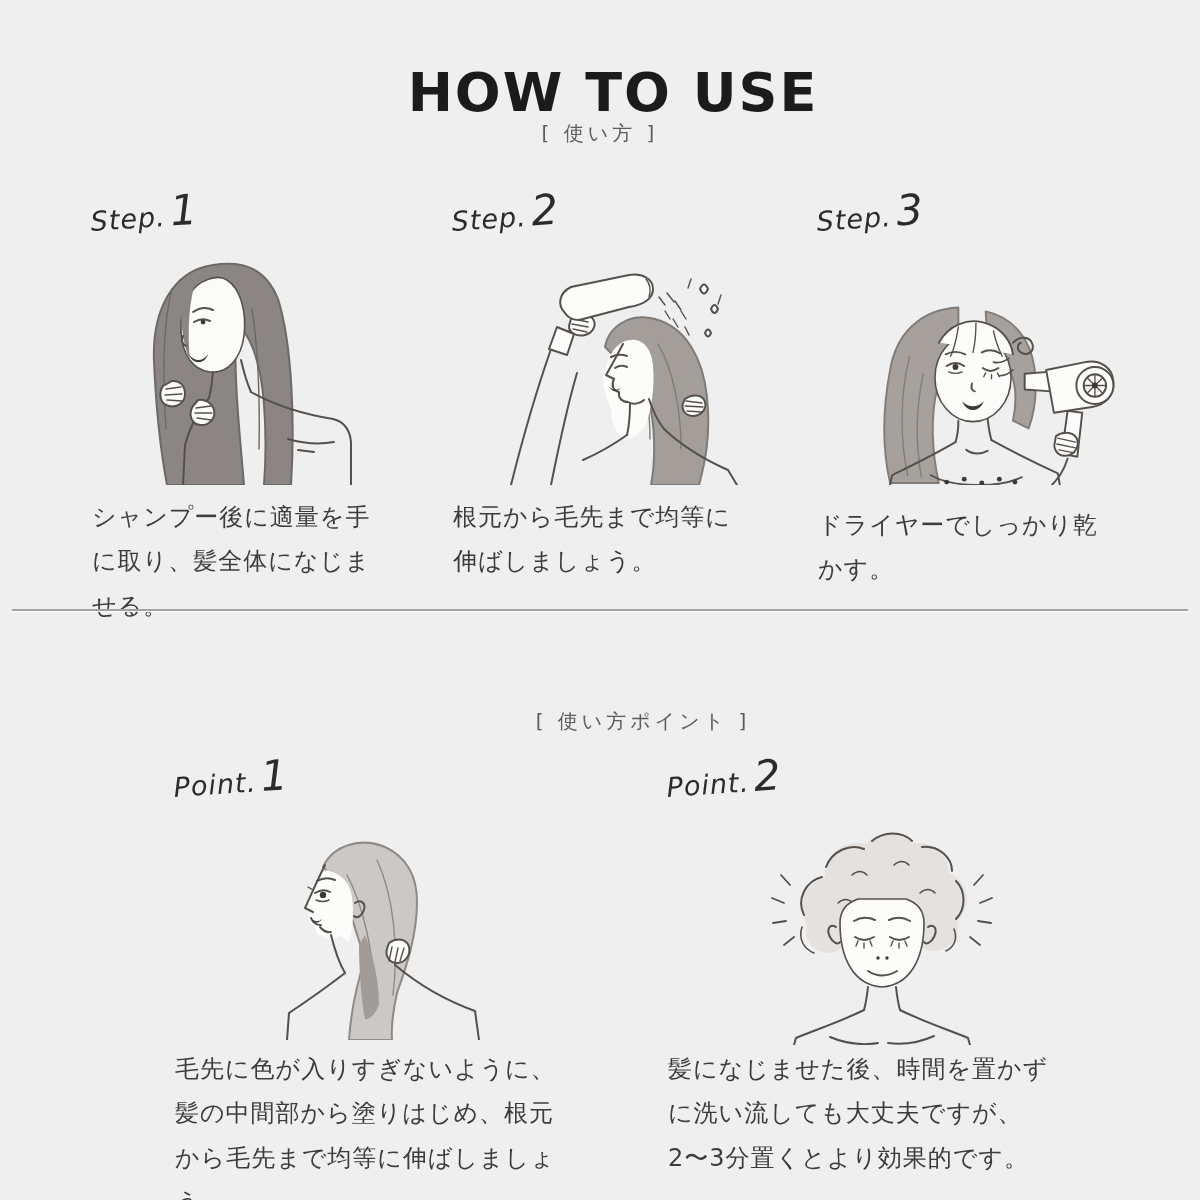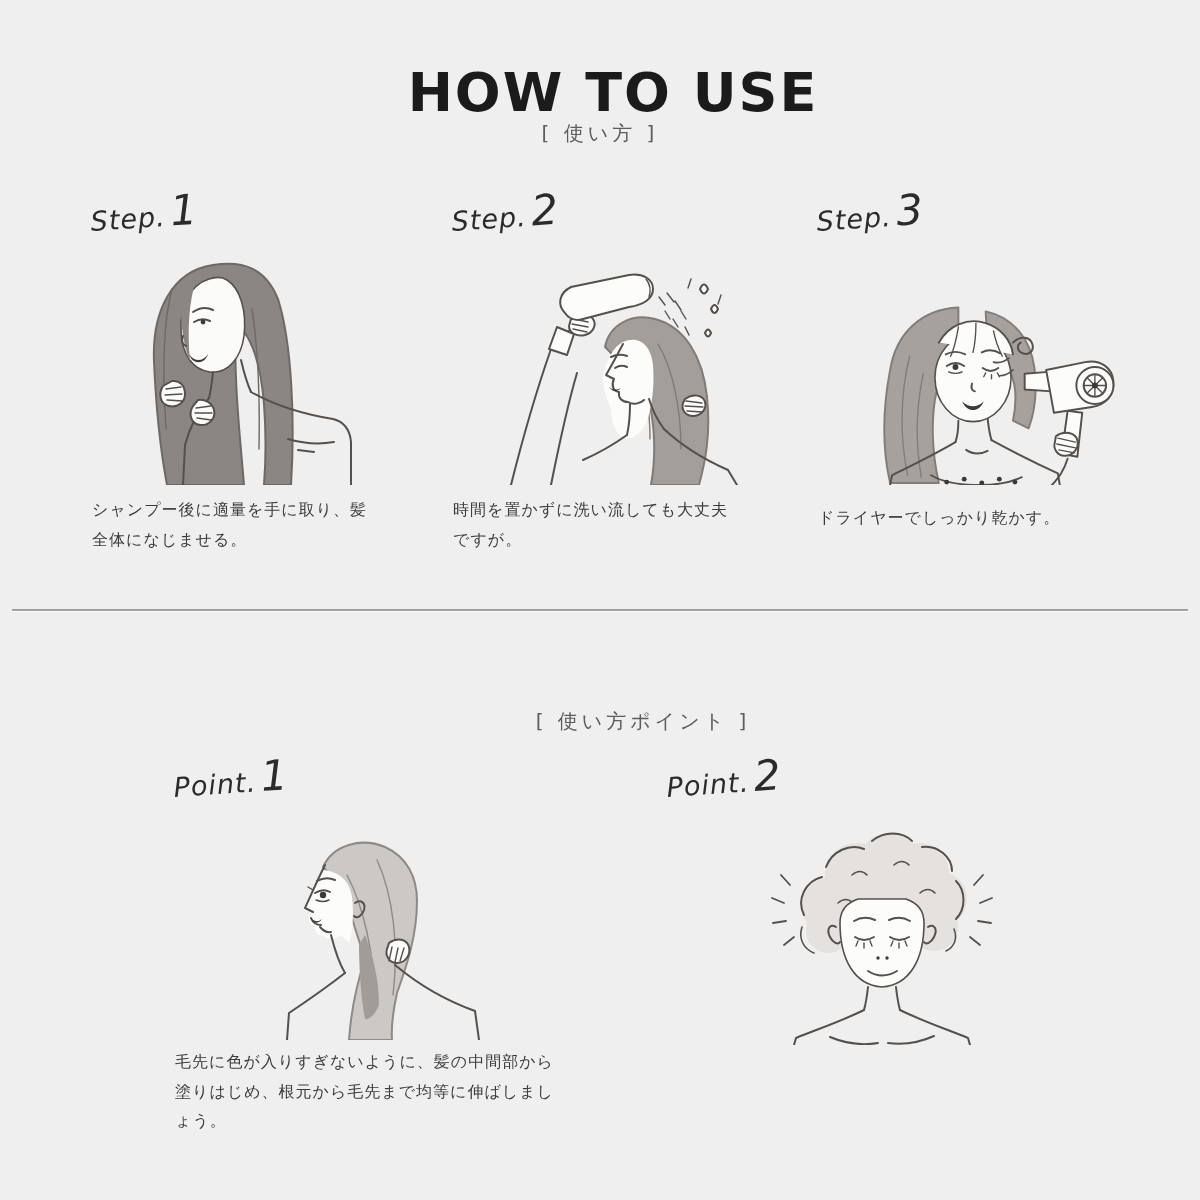--- a/index.html
+++ b/index.html
@@ -13,21 +13,21 @@
     font-size:20px;letter-spacing:4px;color:#5d5d5d;}
 
   
   .hand-label{font-style:italic;color:#2b2b2b;transform:rotate(-4deg);
     transform-origin:left bottom;white-space:nowrap;}
   .hand-label .word{font-size:27px;letter-spacing:1px;}
   .hand-label .num{font-size:42px;margin-left:5px;}
 
   .col{position:absolute;}
   .illus{margin-top:8px;}
-  .caption{font-size:16px;line-height:1.85;letter-spacing:1px;color:#3c3c3c;margin:0;}
+  .caption{font-size:24px;line-height:1.85;letter-spacing:1px;color:#3c3c3c;margin:0;}
 
   .steps-col1{left:92px;top:192px;width:300px;}
   .steps-col2{left:453px;top:192px;width:300px;}
   .steps-col3{left:818px;top:192px;width:312px;}
   .steps-col1 .caption,.steps-col2 .caption{width:286px;margin-top:10px;}
   .steps-col3 .caption{width:300px;margin-top:18px;}
   .step-illus{height:236px;}
 
   .divider{position:absolute;left:12px;top:601px;width:1176px;height:2px;border:0;
     background:#a2a2a2;box-shadow:0 1px 0 rgba(255,255,255,.85);}
@@ -111,21 +111,21 @@
           <path d="M206,48 l6,8 M214,44 l7,9 M222,52 l6,9 M212,62 l5,8 M220,70 l5,8 M228,62 l5,8 M232,78 l4,8" stroke-width="1.4"></path>
           <path d="M247,40 q4,-9 8,0 q-4,9 -8,0 Z" fill="#fcfcfb"></path>
           <path d="M258,60 q3.5,-8 7,0 q-3.5,8 -7,0 Z" fill="#fcfcfb"></path>
           <path d="M252,84 q3,-7 6,0 q-3,7 -6,0 Z" fill="#fcfcfb"></path>
           <path d="M238,30 l-3,9 M268,46 l-3,9" stroke-width="1.4"></path>
           <path d="M232,150 C240,144 250,146 252,153 C254,160 248,167 240,167 C232,167 228,160 230,154 Z" fill="#fcfcfb"></path>
           <path d="M233,152 l16,2 M232,157 l18,1 M234,162 l15,1" stroke-width="1.4"></path>
         </g>
       </svg>
     </div>
-    <p class="caption">時間を置かずに洗い流しても大丈夫ですが。</p>
+    <p class="caption">根元から毛先まで均等に伸ばしましょう。</p>
   </div>
 
   <div class="col steps-col3">
     <div class="hand-label">
       <span class="word">Step.</span><span class="num">3</span>
     </div>
     <div class="illus step-illus">
       <svg width="310" height="236" viewBox="0 0 310 242">
         <g stroke="#55504c" stroke-width="2" fill="none" stroke-linecap="round" stroke-linejoin="round">
           <path d="M140,60 C100,62 76,88 70,124 C62,166 62,205 70,240 L120,240 C112,205 112,170 118,144 C122,128 130,118 140,112 Z" fill="#a6a19d" stroke="#827d79"></path>
@@ -252,15 +252,16 @@
           <path d="M126,156 Q140,165 155,156"></path>
           <path d="M126,172 C125,181 124,188 122,195"></path>
           <path d="M154,172 C155,181 156,188 158,195"></path>
           <path d="M122,195 C100,206 76,214 54,223 L52,230"></path>
           <path d="M158,195 C180,206 204,214 226,223 L228,230"></path>
           <path d="M88,222 Q112,232 136,228"></path>
           <path d="M146,228 Q170,231 192,221"></path>
         </g>
       </svg>
     </div>
+    <p class="caption">髪になじませた後、時間を置かずに洗い流しても大丈夫ですが、2〜3分置くとより効果的です。</p>
   </div>
 
 </div>
 
 </body></html>

